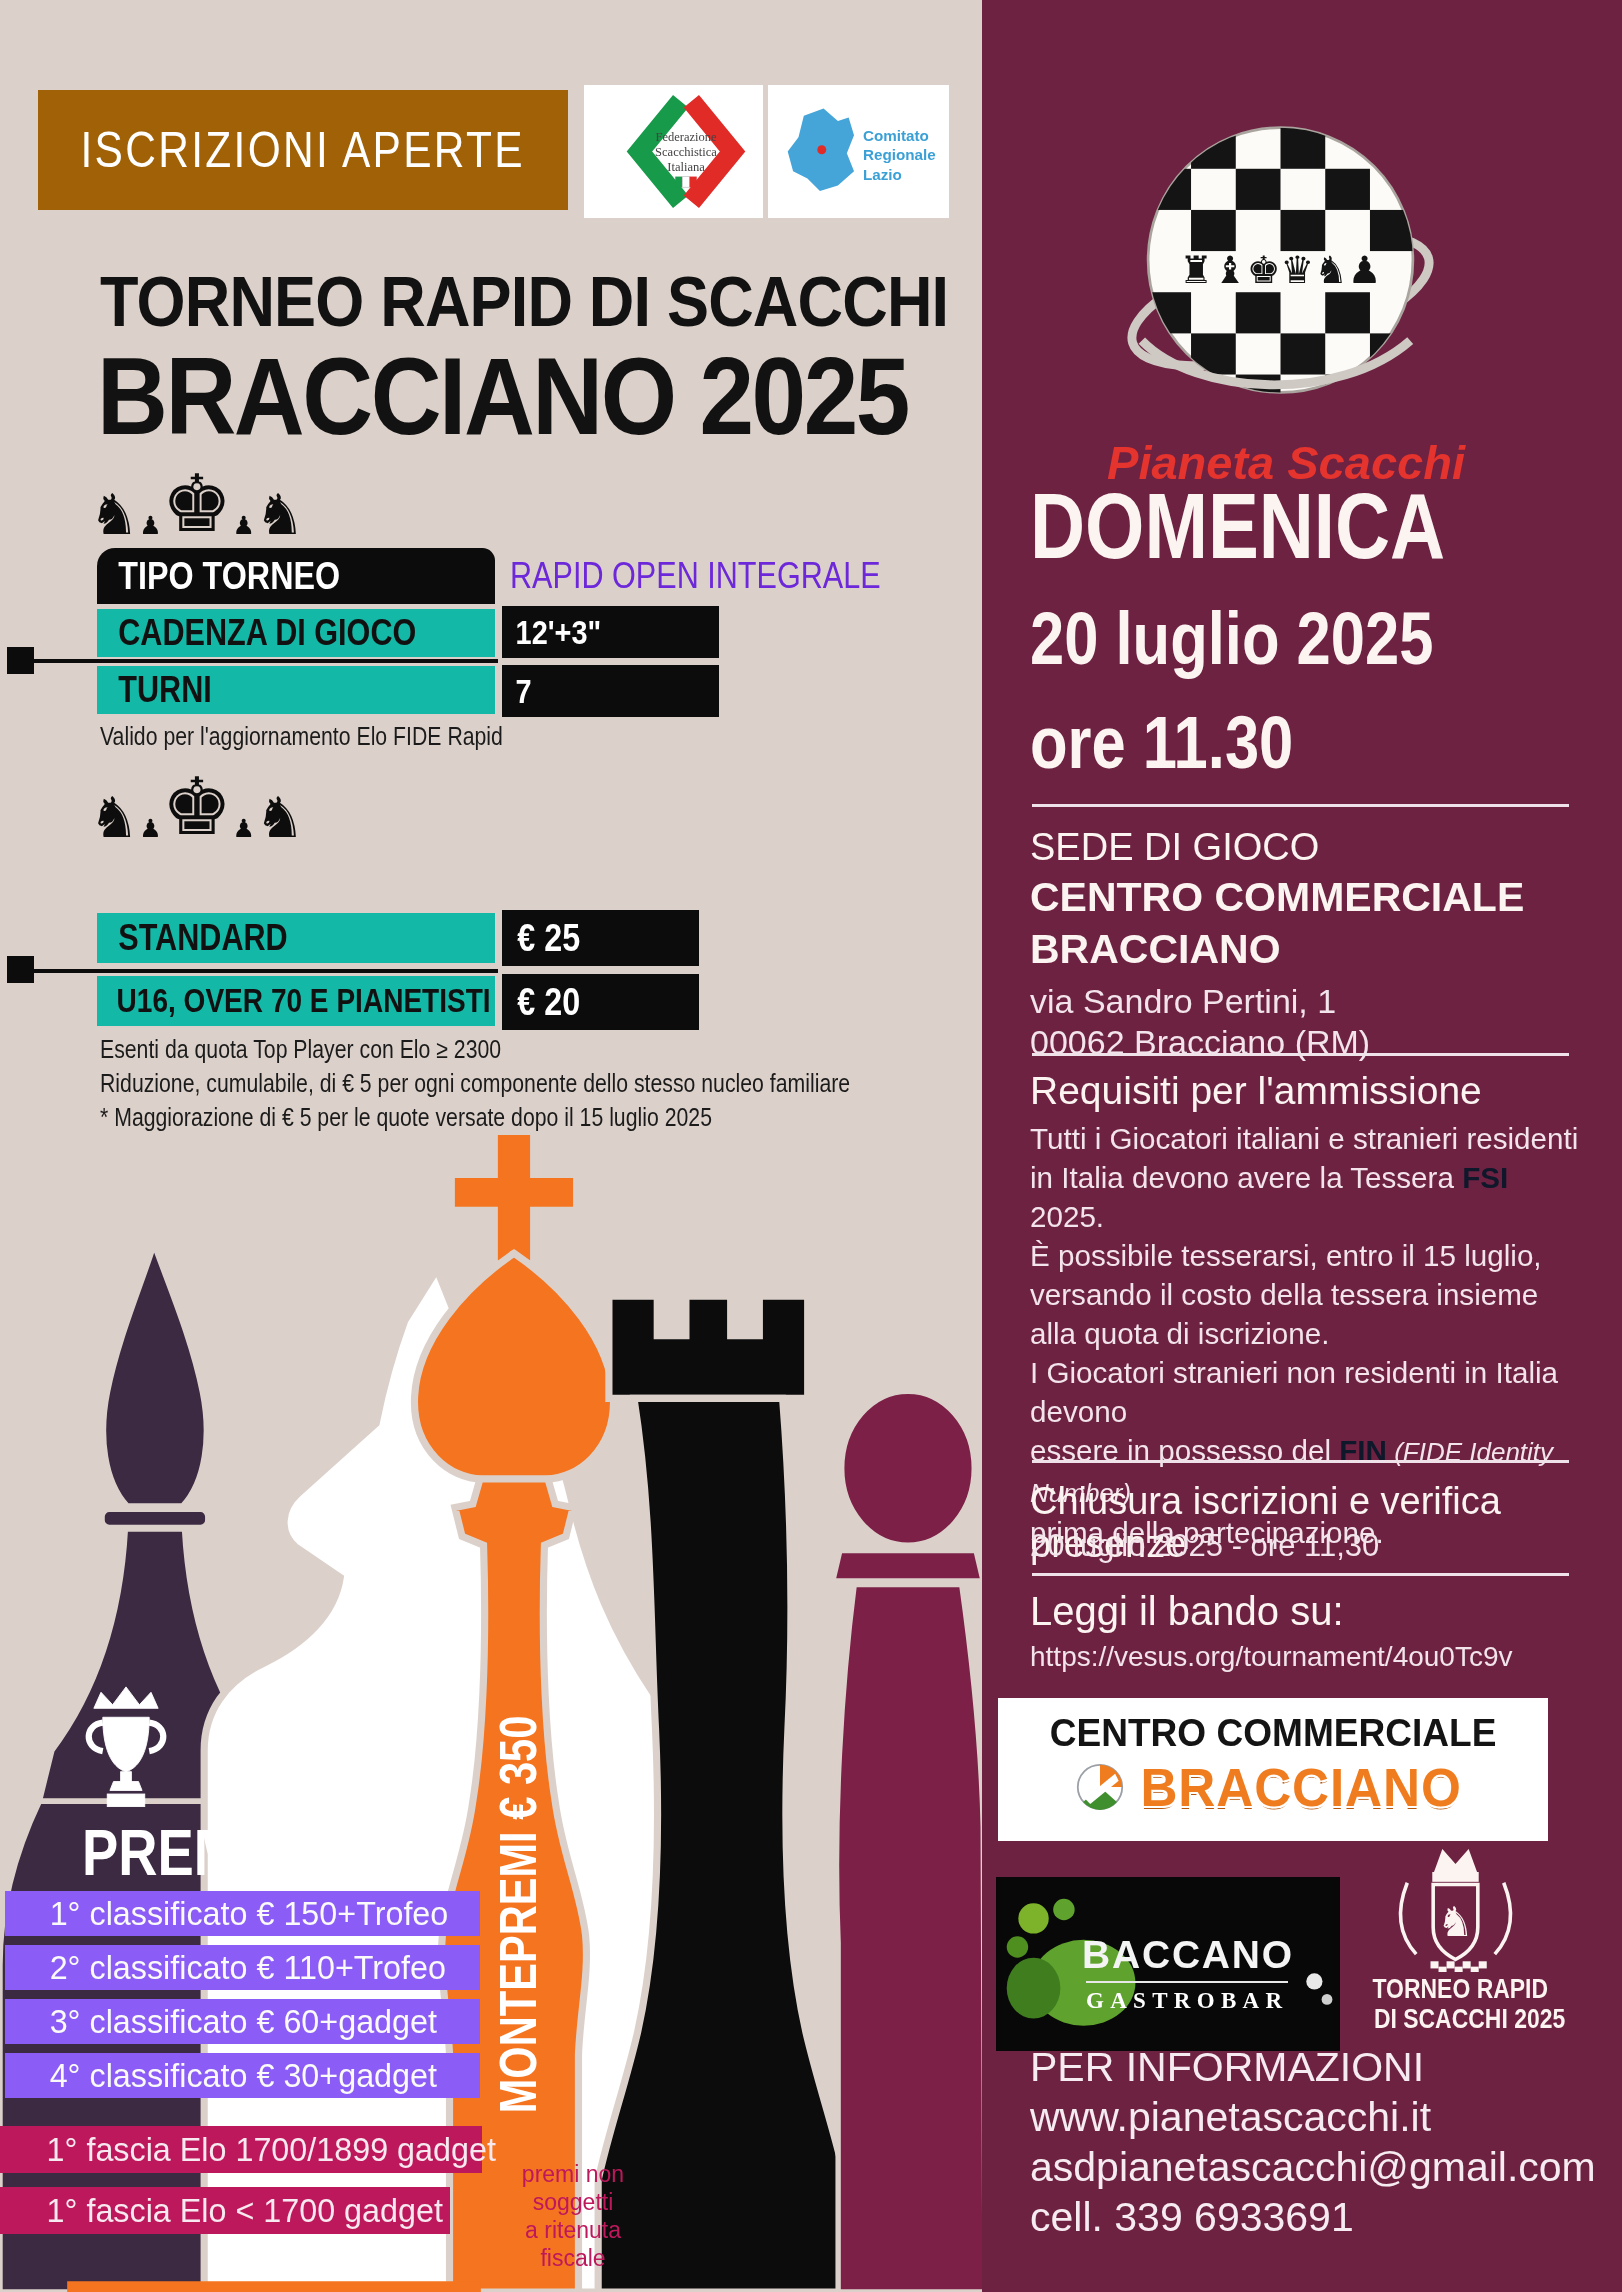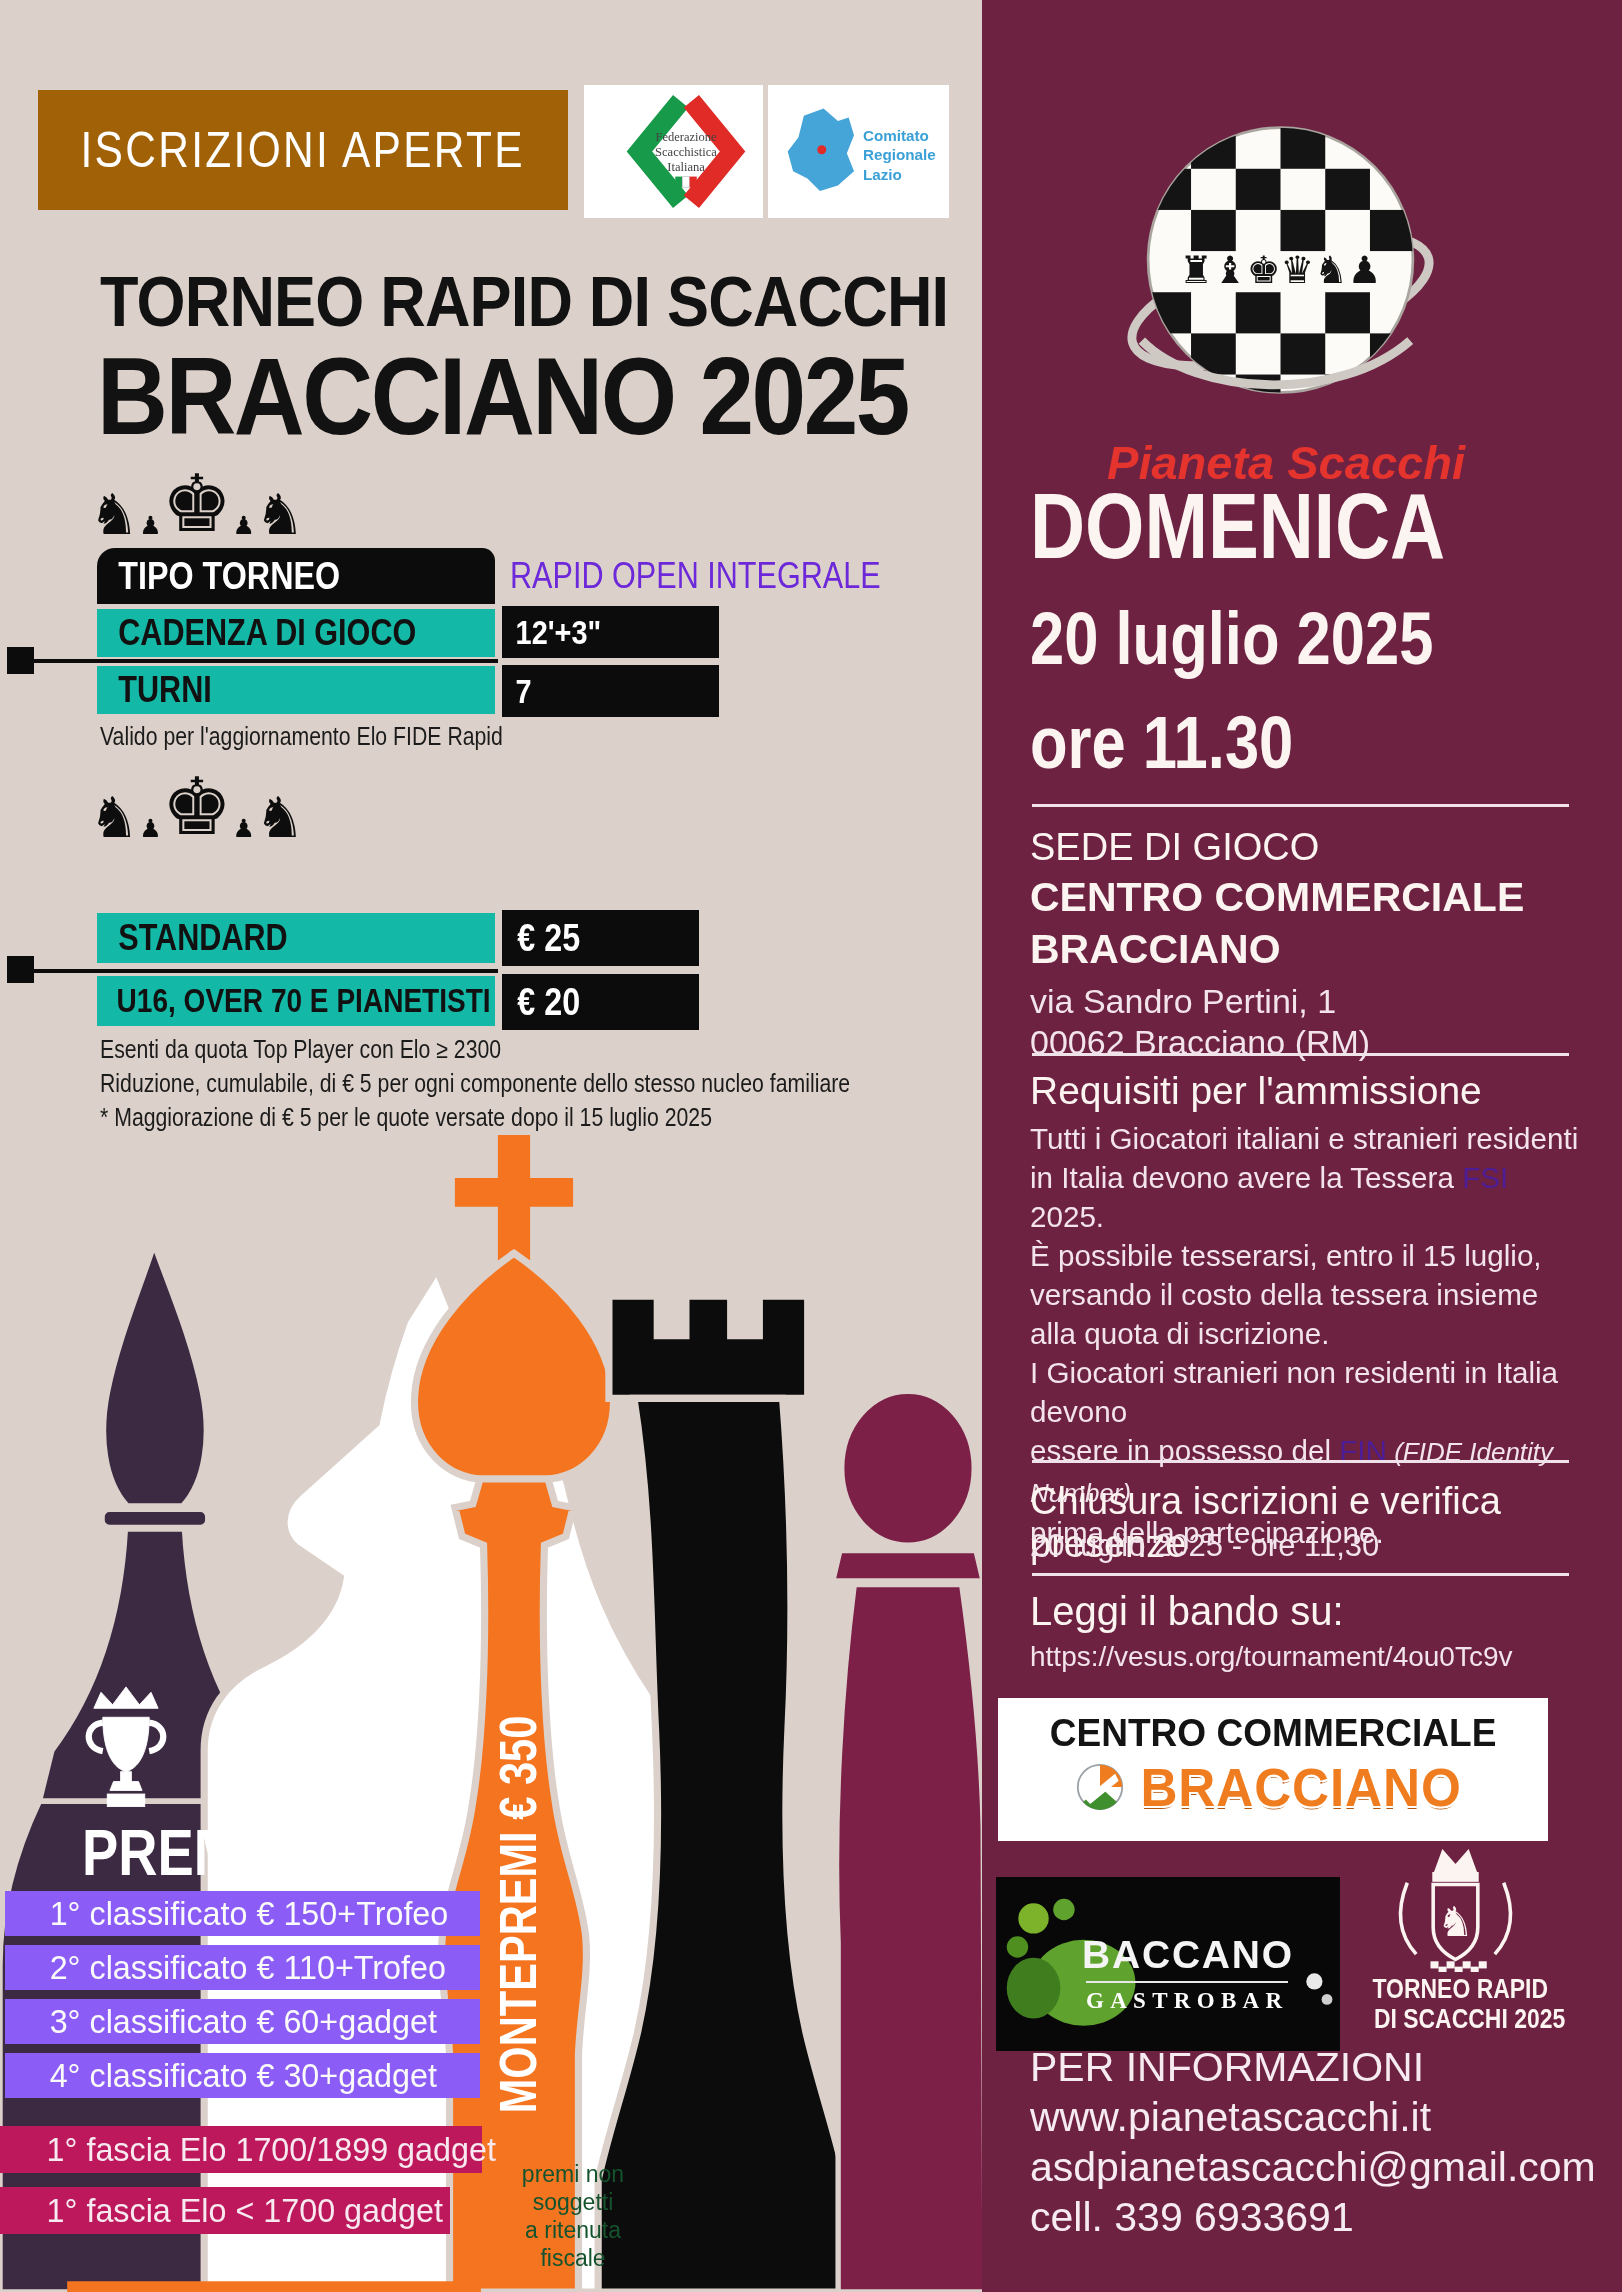--- a/index.html
+++ b/index.html
@@ -29,32 +29,32 @@
   .pin-ln{height:3.6px;background:#0c0c0c;}
   .note{color:#1b1b1b;font-size:25px;}
   
   .pbar{background:#8b5cf6;height:45px;}
   .pbar span{color:#fafafa;font-size:34px;line-height:45px;padding-left:47px;}
   .fbar{background:#be185d;height:47px;}
   .fbar span{color:#f7e9ef;font-size:34px;line-height:47px;padding-left:49px;}
   .montepremi{left:545px;top:2109px;width:394px;height:54px;transform:rotate(-90deg);
               transform-origin:0 100%;line-height:54px;}
   .montepremi span{font-size:52px;font-weight:700;color:#fff;}
-  .premi-note{left:498px;top:2160px;width:150px;text-align:center;color:#14532d;
+  .premi-note{left:498px;top:2160px;width:150px;text-align:center;color:#be185d;
               font-size:23px;line-height:28px;}
   
   .rcol{left:982px;top:0;width:641px;height:2293px;background:#6e2242;}
   .r-line{left:1032px;width:537px;height:2.7px;background:#efe2e8;}
   .r-day{left:1030px;top:473px;font-size:93px;font-weight:700;}
   .r-date{left:1030px;top:595px;font-size:75px;font-weight:700;}
   .r-time{left:1030px;top:699px;font-size:75px;font-weight:700;}
   .r-h{color:#fbf4f1;}
   .r-body{color:#f2e4ea;}
   .req-line{font-size:29.6px;line-height:39px;color:#f2e4ea;}
-  .req-line .bb{font-weight:400;color:#4c1d95;}
+  .req-line .bb{font-weight:700;color:#0f172a;}
   .req-line .ii{font-style:italic;font-size:26px;}
   .ccbox{left:998px;top:1698px;width:550px;height:143px;background:#fff;text-align:center;}
   .cc1{font-size:39px;font-weight:700;color:#141414;letter-spacing:0;}
   .cc2{font-size:54px;font-weight:700;color:#ef7d20;letter-spacing:0.9px;
        text-shadow:-1.8px -1.8px 0 #fff,1.8px -1.8px 0 #fff,-1.8px 1.8px 0 #fff,1.8px 1.8px 0 #fff,0 2.7px 0 #b5560f;}
   .baccano{left:996px;top:1877px;width:344px;height:174px;background:#080808;}
   .bac1{color:#f4f4f4;font-size:39px;font-weight:700;letter-spacing:1.8px;}
   .bac2{color:#fff;font-size:23px;font-weight:700;letter-spacing:6.3px;font-family:"Liberation Serif",serif;
         border-top:2.7px solid #e8e8e8;padding-top:5.4px;}
   .badge-txt{left:1357px;width:197px;text-align:center;color:#fbf4f1;font-weight:700;font-size:27px;}

